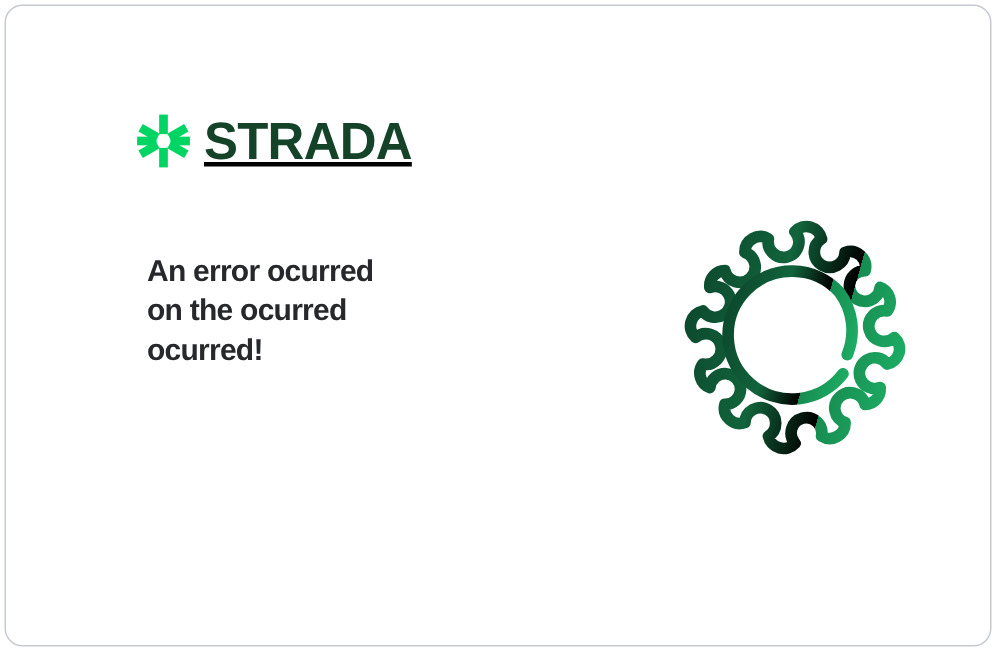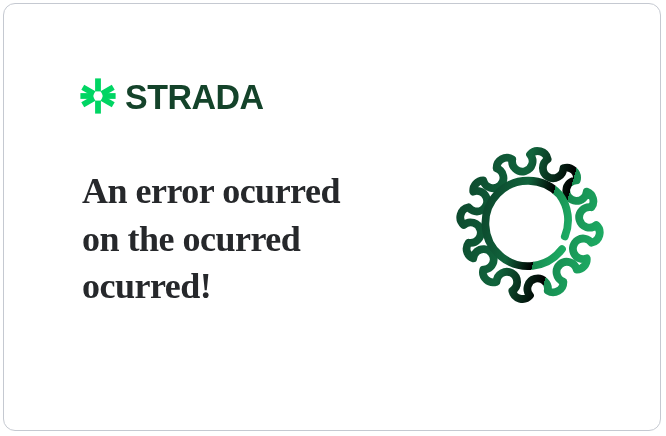--- a/index.html
+++ b/index.html
@@ -25,26 +25,27 @@
     box-sizing: border-box;
     background: #ffffff;
     border: 1px solid #c5c9d1;
     border-radius: 12px;
     overflow: hidden;
   }
 
   
   .brand {
     position: absolute;
-    left: 76px;
+    left: 87px;
     top: 70px;
     height: 40px;
     display: flex;
-    align-items: flex-end;
+    align-items: center;
     gap: 9px;
+    text-decoration: underline;
   }
   .brand-mark {
     width: 36px;
     height: 36px;
     display: block;
     flex: 0 0 auto;
   }
   .brand-word {
     font-family: "Liberation Sans", sans-serif;
     font-size: 35px;
@@ -53,25 +54,25 @@
     line-height: 1;
     color: #14432a;
     white-space: nowrap;
     transform: scaleX(0.97);
     transform-origin: left center;
   }
 
   
   .message {
     position: absolute;
-    left: 78px;
+    left: 94px;
     top: 164px;
     width: 300px;
-    font-family: Liberation Serif, serif;
-    font-size: 36px;
+    font-family: Liberation Sans, sans-serif;
+    font-size: 20px;
     font-weight: bold;
     line-height: 1.32;
     letter-spacing: -0.5px;
     color: #26282b;
   }
   .message-line { display: block; white-space: nowrap; }
 
   
   .gear {
     position: absolute;

